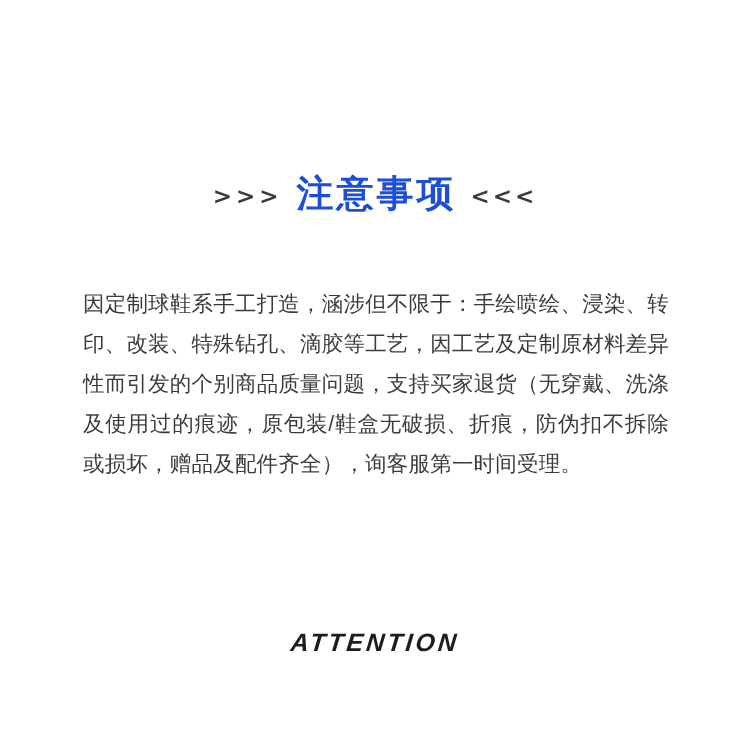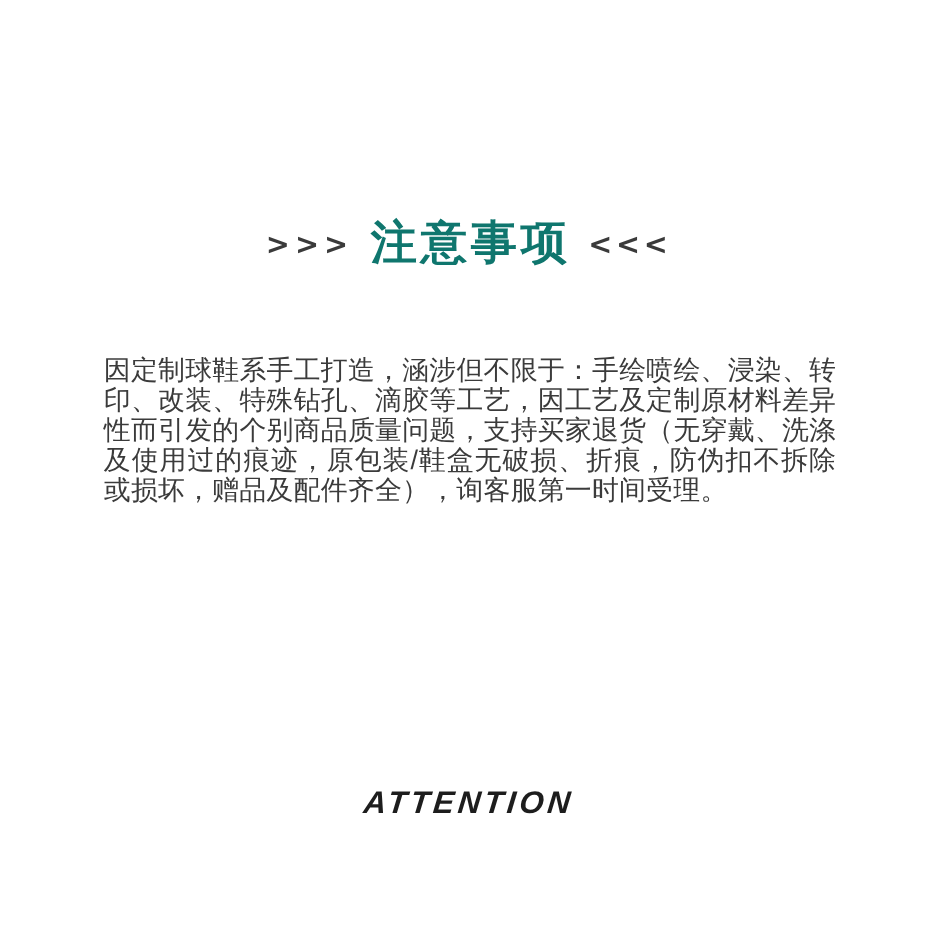--- a/index.html
+++ b/index.html
@@ -42,35 +42,35 @@
     position: relative;
     top: 3px;
   }
   .chev.left {
     letter-spacing: 4px;
   }
   .heading-title {
     font-family: "Liberation Sans", "DejaVu Sans", sans-serif;
     font-size: 37px;
     font-weight: 700;
-    color: #0f766e;
+    color: #1d4ed8;
     letter-spacing: 3px;
     line-height: 1;
     white-space: nowrap;
   }
 
   
   .body-text {
     position: absolute;
     top: 262px;
     left: 83px;
     width: 586px;
     font-family: "Liberation Sans", "DejaVu Sans", sans-serif;
     font-size: 21.5px;
-    line-height: 24px;
+    line-height: 40px;
     color: #3b3b3b;
     text-align: justify;
     text-justify: inter-character;
     letter-spacing: 0.2px;
     white-space: normal;
   }
 
   
   .footer-word {
     position: absolute;

